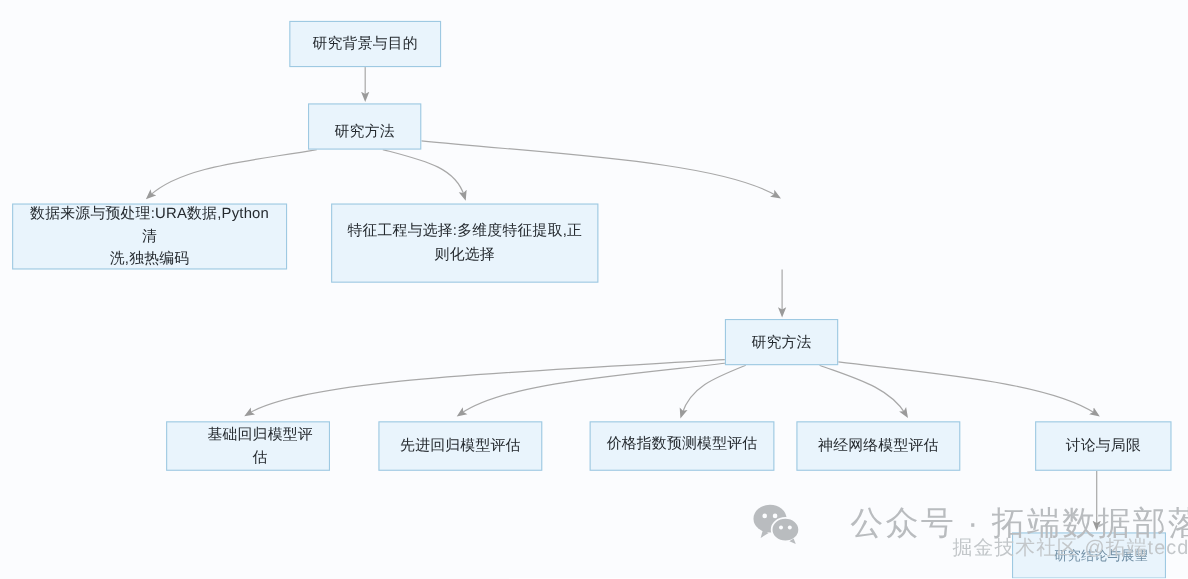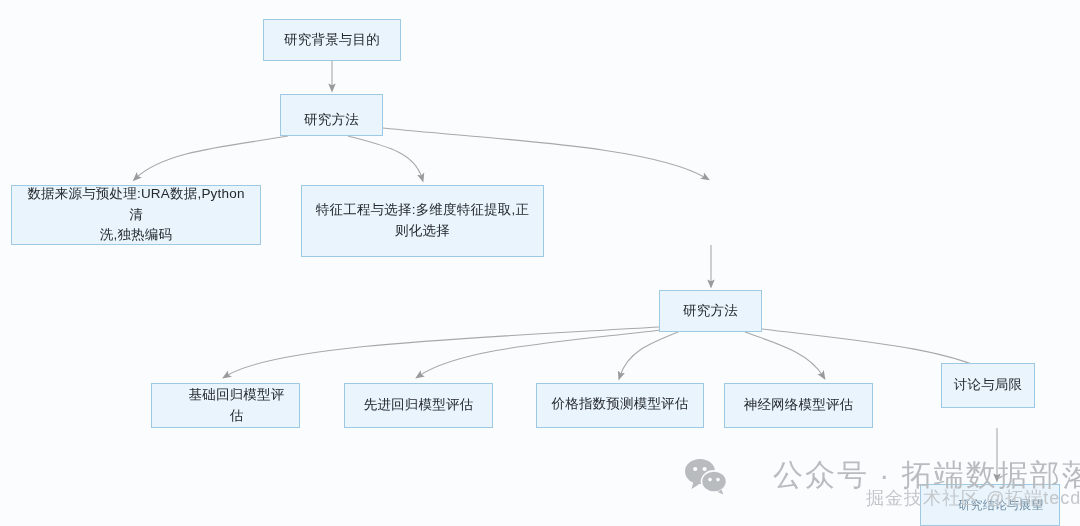--- a/index.html
+++ b/index.html
@@ -149,21 +149,21 @@
   </div>
 
   <div class="node" style="left:536px; top:383px; width:168px; height:45px;font-family:Liberation Mono, monospace;">
     <span class="node-label">价格指数预测模型评估</span>
   </div>
 
   <div class="node" style="left:724px; top:383px; width:149px; height:45px;">
     <span class="node-label">神经网络模型评估</span>
   </div>
 
-  <div class="node" style="left:941px; top:363px; width:94px; height:45px;">
+  <div class="node" style="left:941px; top:383px; width:124px; height:45px;">
     <span class="node-label">讨论与局限</span>
   </div>
 
   <div class="node" style="left:920px; top:484px; width:140px; height:42px; font-size:12px; color:#6f8da3;padding-left:32px;">
     <span class="node-label">研究结论与展望</span>
   </div>
 
   <div id="watermark">
     <svg id="wm-logo" viewBox="0 0 44 38" xmlns="http://www.w3.org/2000/svg">
       <ellipse cx="16" cy="14.5" rx="15" ry="12.6" fill="#b9bcbf"></ellipse>

